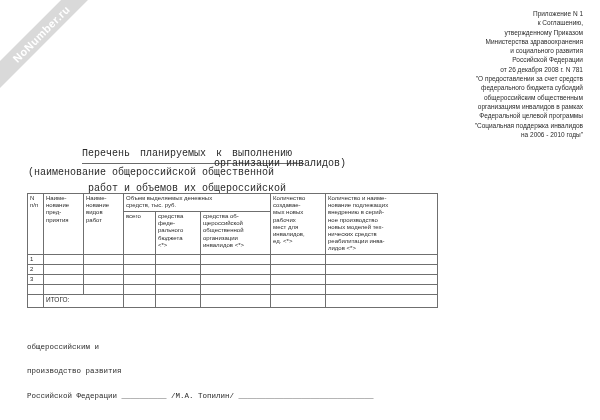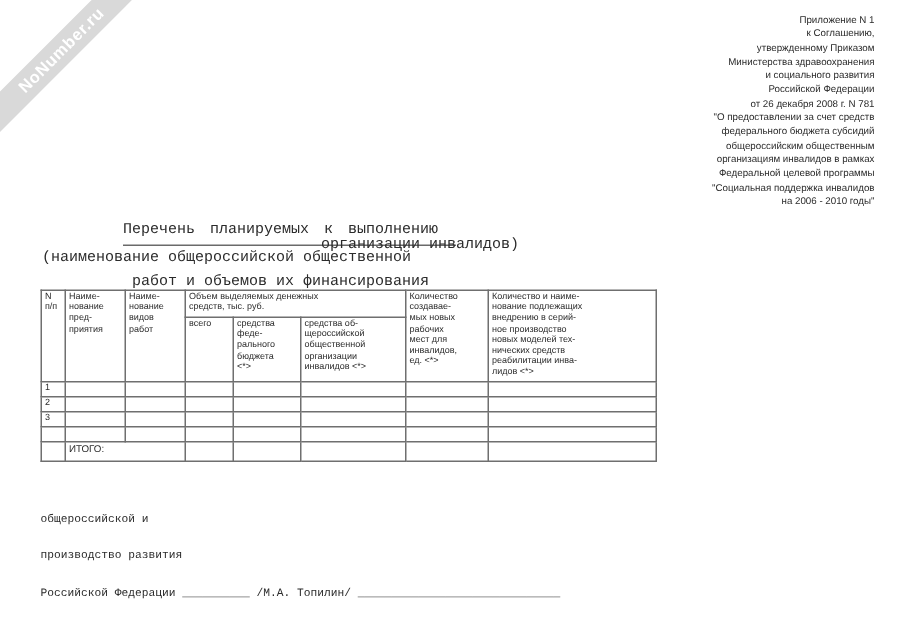--- a/index.html
+++ b/index.html
@@ -73,21 +73,21 @@
     <div>Федеральной целевой программы</div>
     <div>"Социальная поддержка инвалидов</div>
     <div>на 2006 - 2010 годы"</div>
   </div>
 
   <div class="title-block">
     <div class="title-main">Перечень планируемых к выполнению</div>
     <div class="title-rule"></div>
     <div class="title-cap1">(наименование общероссийской общественной</div>
     <div class="title-cap2">организации инвалидов)</div>
-    <div class="title-tail">работ и объемов их финансирования</div>
+    <div class="title-tail">работ и объемов их общероссийской</div>
   </div>
 
   <table class="doc-table">
     <colgroup>
       <col style="width:16px">
         <col style="width:40px">
         <col style="width:40px">
       <col style="width:32px">
         <col style="width:45px">
         <col style="width:70px">
@@ -183,18 +183,18 @@
         <td></td>
           <td></td>
         <td></td>
           <td></td>
         <td></td>
       </tr>
     </tbody>
   </table>
 
   <div class="sig">
-    <div>общероссийской и</div>
+    <div>общероссийским и</div>
     <div>производство развития</div>
     <div>Российской Федерации __________ /М.А. Топилин/ ______________________________</div>
   </div>
 
 </div>
 
 </body></html>

